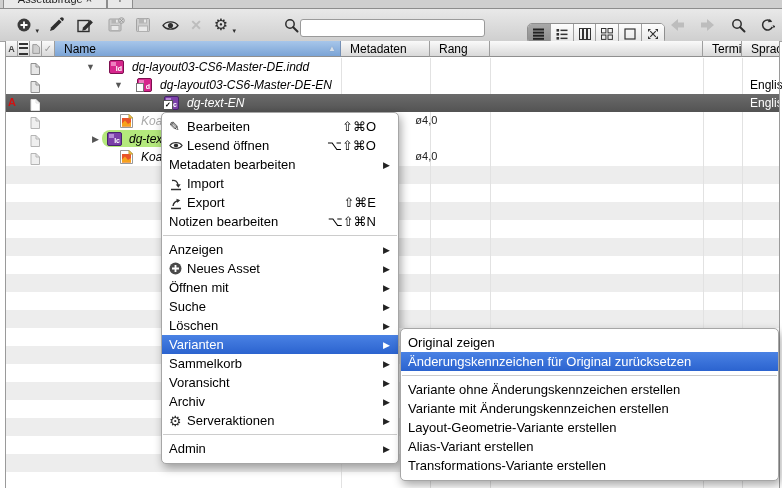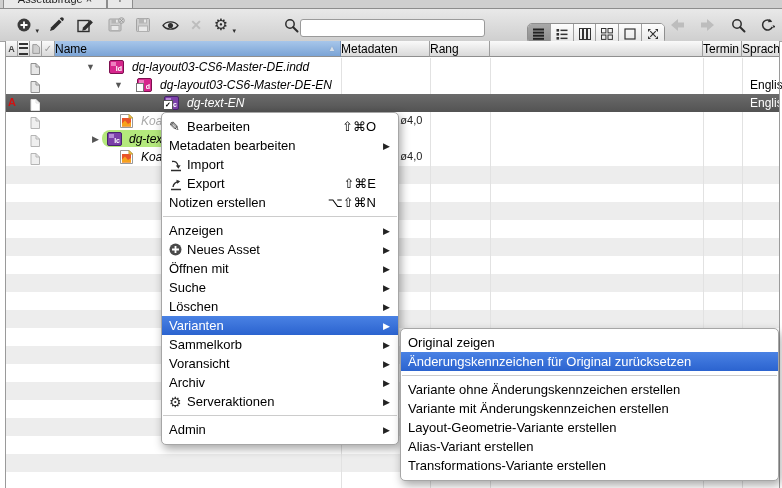--- a/index.html
+++ b/index.html
@@ -23,21 +23,21 @@
   .searchfield{position:absolute;left:300px;top:10px;width:175px;height:16px;border:1px solid #9a9a9a;border-radius:3px;background:#fff;font-size:11px;padding:0 4px;outline:none;}
   .seg{position:absolute;left:527px;top:14px;height:19px;width:136px;display:flex;border:1px solid #8f8f8f;border-radius:5px;overflow:hidden;background:#fff;}
   .segbtn{width:22.6px;height:19px;display:flex;align-items:center;justify-content:center;border-right:1px solid #9f9f9f;background:linear-gradient(180deg,#fdfdfd,#e6e6e6);}
   .segbtn:last-child{border-right:none;}
   .segbtn.sel{background:linear-gradient(180deg,#a8a8a8,#8c8c8c);}
 
   
   .thead{position:absolute;left:0;top:41px;width:782px;height:17px;}
   .hcell{position:absolute;top:0;height:16px;background:linear-gradient(180deg,#fafafa,#d9d9d9);border-right:1px solid #9e9e9e;border-bottom:1px solid #8f8f8f;font-size:12px;color:#000;display:flex;align-items:center;padding:0;box-sizing:border-box;}
   .hcell.blue{background:linear-gradient(180deg,#a7c6ea,#7ba4d6);border-right:1px solid #7590b5;}
-  .hlabel{padding-left:0;white-space:nowrap;overflow:hidden;}
+  .hlabel{padding-left:9px;white-space:nowrap;overflow:hidden;}
   .hlabel.right{width:100%;text-align:right;padding-right:3px;}
   .sortglyph{position:absolute;right:4px;top:3px;font-size:8px;color:#d7dfe9;text-shadow:0 0 1px #6d87a8;}
   .hicon{width:100%;display:flex;align-items:center;justify-content:center;color:#444;}
   .bars{display:inline-block;width:9px;height:8px;border-top:2px solid #333;border-bottom:2px solid #333;position:relative;}
   .bars::after{content:"";position:absolute;left:0;top:2px;width:9px;height:2px;background:#333;}
 
   
   .tbody{position:absolute;left:0;top:58px;width:782px;height:430px;background:#fff;}
   .stripes{position:absolute;left:6px;top:108px;width:773px;height:322px;background:repeating-linear-gradient(180deg,#ededed 0,#ededed 18px,#ffffff 18px,#ffffff 36px);}
   .colline{position:absolute;top:0;bottom:0;width:1px;background:#e2e2e2;}
@@ -55,21 +55,21 @@
   .icon-id{background:#d6268c;border:1px solid #7d1050;}
   .icon-id::before{content:"";position:absolute;left:1px;top:1px;width:5px;height:4px;background:#ef7fc0;}
   .icon-ic{background:#7b3fa8;border:1px solid #46256b;}
   .icon-ic::before{content:"";position:absolute;left:1px;top:1px;width:5px;height:4px;background:#b58ad6;}
   .pgoverlay{position:absolute;left:-2px;bottom:-1px;width:6px;height:7px;background:#fff;border:1px solid #777;}
   .chkoverlay{position:absolute;left:-2px;bottom:-1px;width:8px;height:8px;background:#fff;border:1px solid #555;font-size:7px;line-height:8px;text-align:center;color:#000;font-weight:bold;}
   .greenpill{position:absolute;left:96px;top:0;width:80px;height:17px;background:#b4e87c;border-radius:8px;}
   .rating{position:absolute;left:342px;top:2px;font-size:11px;white-space:nowrap;}
   .stars-f{color:#b3b3b3;}
   .star-o{color:#3a3a3a;}
-  .ravg{color:#222;margin-left:3px;}
+  .ravg{color:#222;margin-left:18px;}
   .lang{position:absolute;left:744px;top:2px;width:35px;overflow:hidden;font-size:12px;color:#000;white-space:nowrap;}
   .row.sel .lang{color:#fff;}
 
   
   .menu{position:absolute;background:#fff;border:1px solid #a6a6a6;border-radius:5px;box-shadow:2px 4px 10px rgba(0,0,0,.35);z-index:10;padding:4px 0 5px 0;box-sizing:border-box;}
   .menu-main{left:161px;top:112px;width:238px;}
   .menu-sub{left:400px;top:328px;width:379px;z-index:11;}
   .mi{display:flex;align-items:center;height:19px;padding:0 8px 0 7px;font-size:13px;color:#000;}
   .mi .mic{width:18px;display:flex;align-items:center;flex:none;}
   .mi .mil{white-space:nowrap;}
@@ -371,20 +371,31 @@
   <div class="menu menu-main">
     <div class="mi">
       <span class="mic">
           <span class="pencilglyph">✎</span>
         </span>
       <span class="mil">Bearbeiten</span>
         <span class="sp"></span>
       <span class="mis">⇧⌘O</span>
     </div>
     <div class="mi">
+      <span class="mic">
+          <svg width="14" height="11" viewBox="0 0 16 12">
+            <path d="M1 6C4 1.5 12 1.5 15 6C12 10.5 4 10.5 1 6Z" fill="none" stroke="#2e2e2e" stroke-width="1.3"></path>
+            <circle cx="8" cy="6" r="2.4" fill="#2e2e2e"></circle>
+          </svg>
+        </span>
+      <span class="mil">Lesend öffnen</span>
+        <span class="sp"></span>
+      <span class="mis">⌥⇧⌘O</span>
+    </div>
+    <div class="mi">
       <span class="mil">Metadaten bearbeiten</span>
         <span class="sp"></span>
       <span class="arr">▶</span>
     </div>
     <div class="mi">
       <span class="mic">
           <svg width="14" height="14" viewBox="0 0 14 14">
             <path d="M2 12.5h10" stroke="#2e2e2e" stroke-width="1.5"></path>
             <path d="M3 3.5c3.5-.5 5.5 1 6 4.5" fill="none" stroke="#2e2e2e" stroke-width="1.4"></path>
             <path d="M6.8 7.6l2.6 3.2 2.2-3.6z" fill="#2e2e2e"></path>
@@ -399,21 +410,21 @@
             <path d="M2 12.5h10" stroke="#2e2e2e" stroke-width="1.5"></path>
             <path d="M4 10c.5-3.5 2.5-5 6-5.5" fill="none" stroke="#2e2e2e" stroke-width="1.4"></path>
             <path d="M7.4 2.8l3.9 1.4-3.2 2.6z" fill="#2e2e2e"></path>
           </svg>
         </span>
       <span class="mil">Export</span>
         <span class="sp"></span>
       <span class="mis">⇧⌘E</span>
     </div>
     <div class="mi">
-      <span class="mil">Notizen erstellen</span>
+      <span class="mil">Notizen bearbeiten</span>
         <span class="sp"></span>
       <span class="mis">⌥⇧⌘N</span>
     </div>
     <div class="msep"></div>
     <div class="mi">
       <span class="mil">Anzeigen</span>
         <span class="sp"></span>
       <span class="arr">▶</span>
     </div>
     <div class="mi">

